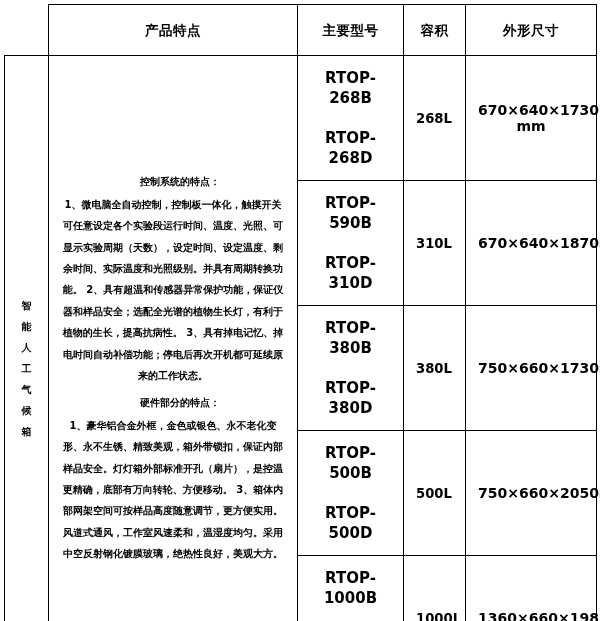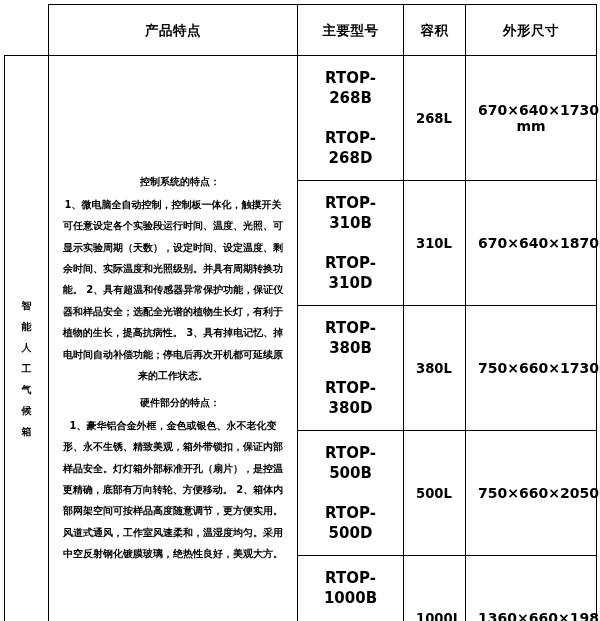--- a/index.html
+++ b/index.html
@@ -129,33 +129,33 @@
 
       <tr>
         <td class="cat" rowspan="5">智能人工气候箱</td>
         <td class="feat" rowspan="5">
           <p class="sub-title">控制系统的特点：</p>
           <p class="body">1、微电脑全自动控制，控制板一体化，触摸开关可任意设定各个实验段运行时间、温度、光照、可显示实验周期（天数），设定时间、设定温度、剩余时间、实际温度和光照级别。并具有周期转换功能。
 2、具有超温和传感器异常保护功能，保证仪器和样品安全；选配全光谱的植物生长灯，有利于植物的生长，提高抗病性。
 3、具有掉电记忆、掉电时间自动补偿功能；停电后再次开机都可延续原来的工作状态。</p>
           <p class="sub-title-2">硬件部分的特点：</p>
           <p class="body">1、豪华铝合金外框，金色或银色、永不老化变形、永不生锈、精致美观，箱外带锁扣，保证内部样品安全。灯灯箱外部标准开孔（扇片），是控温更精确，底部有万向转轮、方便移动。
-2、箱体内部网架空间可按样品高度随意调节，更方便实用。风道式通风，工作室风速柔和，温湿度均匀。采用中空反射钢化镀膜玻璃，绝热性良好，美观大方。</p>
+3、箱体内部网架空间可按样品高度随意调节，更方便实用。风道式通风，工作室风速柔和，温湿度均匀。采用中空反射钢化镀膜玻璃，绝热性良好，美观大方。</p>
         </td>
         <td class="model">
           <span class="m1">RTOP-268B</span>
           <span class="m2">RTOP-268D</span>
         </td>
         <td class="vol">268L</td>
         <td class="dim">670×640×1730 mm</td>
       </tr>
 
       <tr>
         <td class="model">
-          <span class="m1">RTOP-310B</span>
+          <span class="m1">RTOP-590B</span>
           <span class="m2">RTOP-310D</span>
         </td>
         <td class="vol">310L</td>
         <td class="dim">670×640×1870mm</td>
       </tr>
 
       <tr>
         <td class="model">
           <span class="m1">RTOP-380B</span>
           <span class="m2">RTOP-380D</span>

